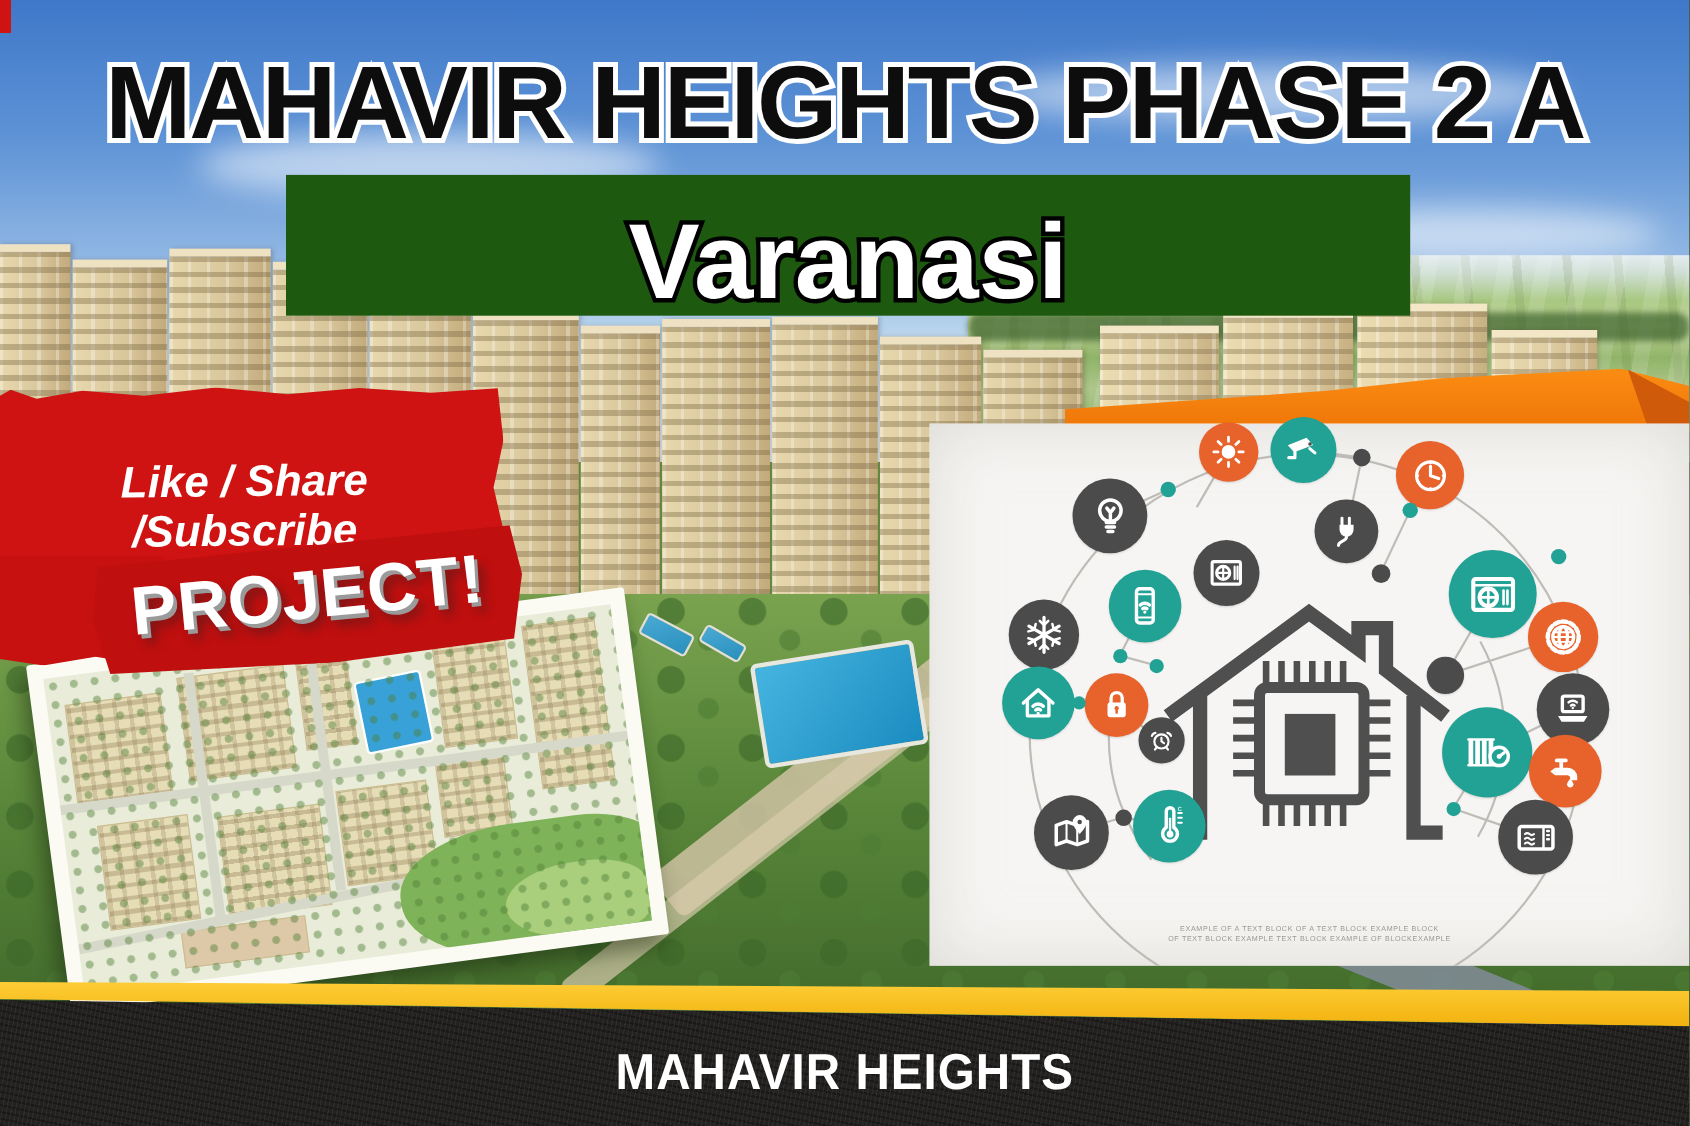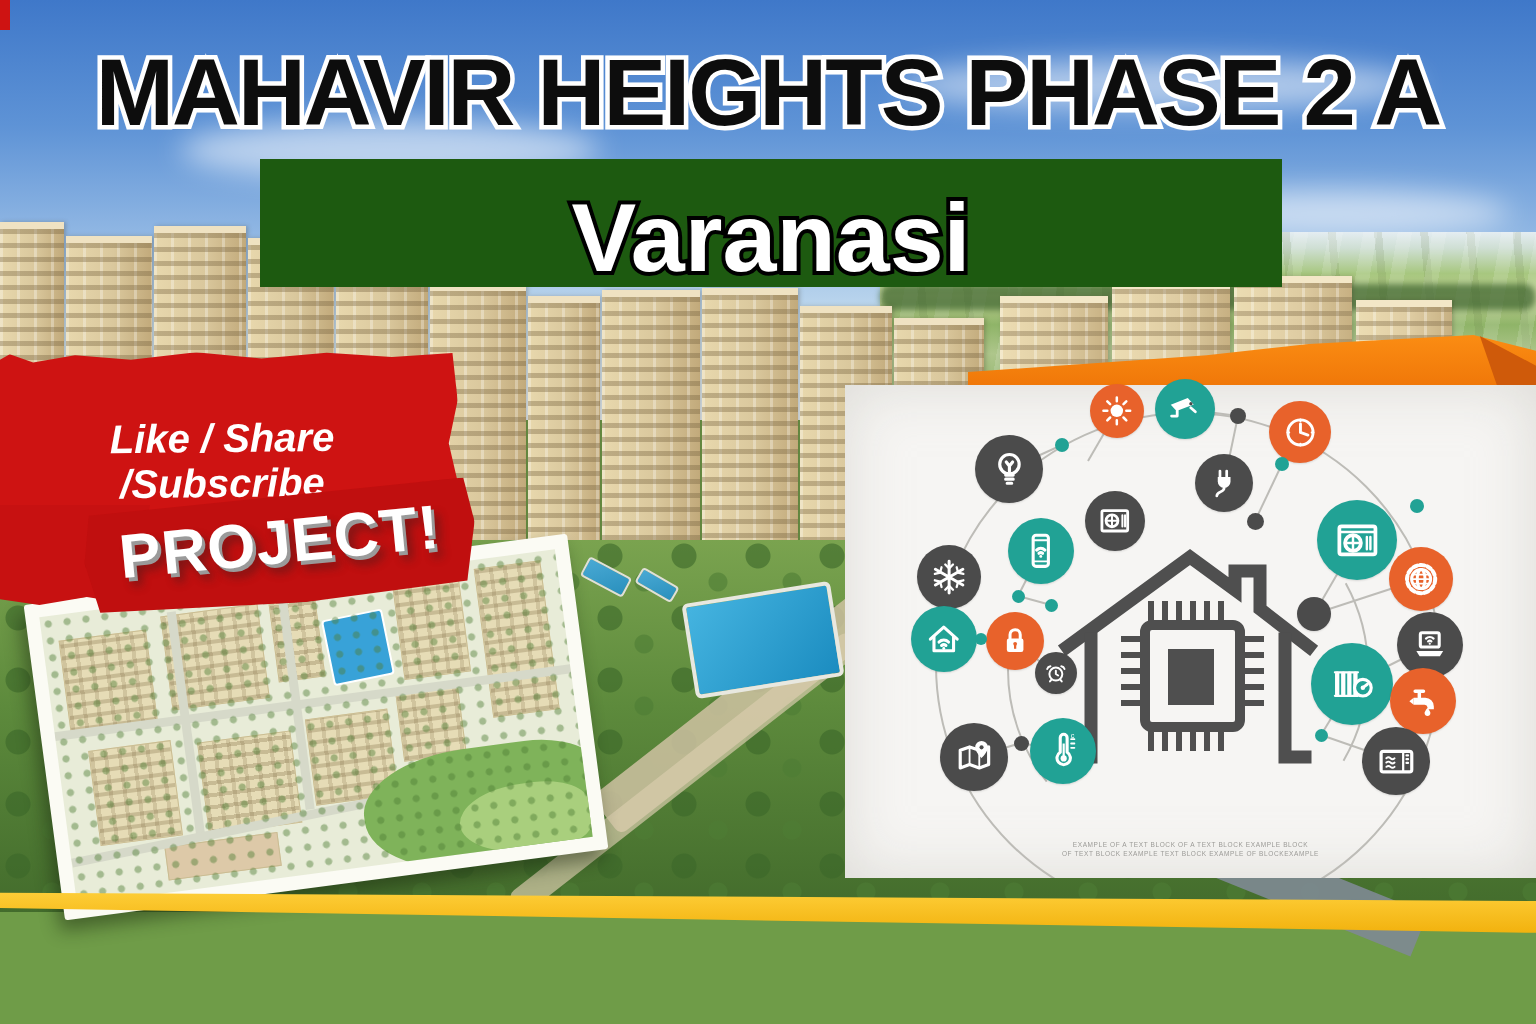--- a/index.html
+++ b/index.html
@@ -456,15 +456,18 @@
       <span class="t-fill">Varanasi</span>
     </div>
   </div>
 
   <div class="abs outlined main-title">
     <span class="t-stroke">MAHAVIR HEIGHTS PHASE 2 A</span>
     <span class="t-fill">MAHAVIR HEIGHTS PHASE 2 A</span>
   </div>
 
   <div class="abs yellow-stripe"></div>
+  <div class="abs footer">
+    <div class="footer-brand">MAHAVIR HEIGHTS</div>
+  </div>
 
   <div class="abs red-corner"></div>
 </div>
 
 </body></html>

